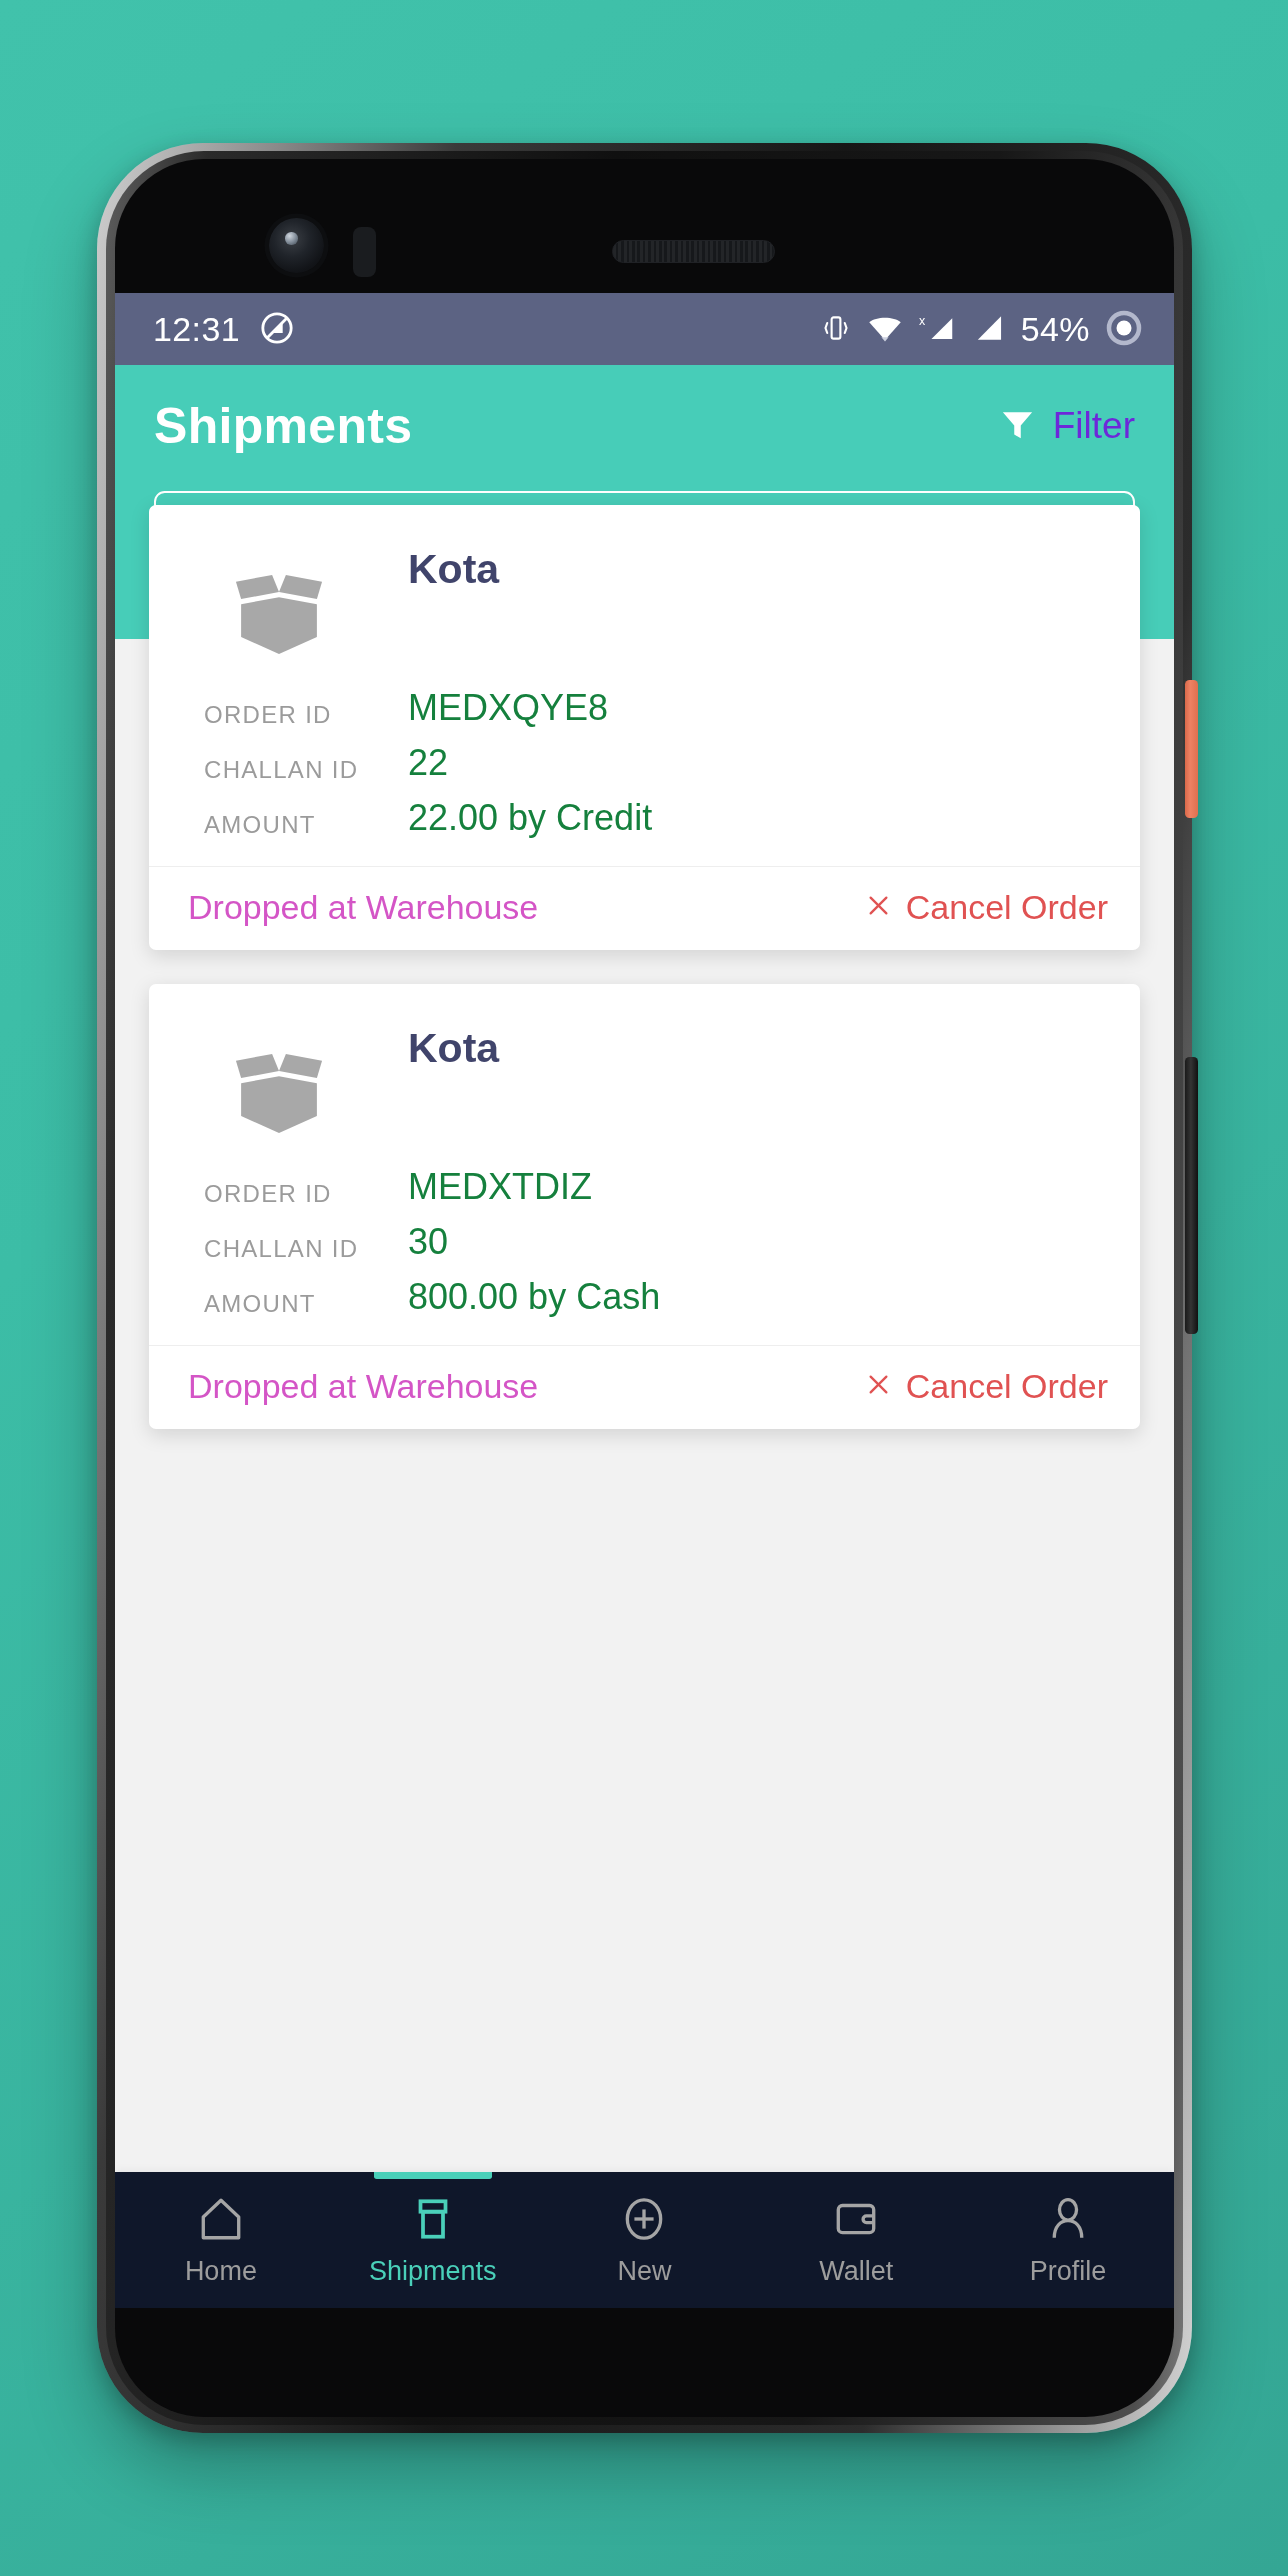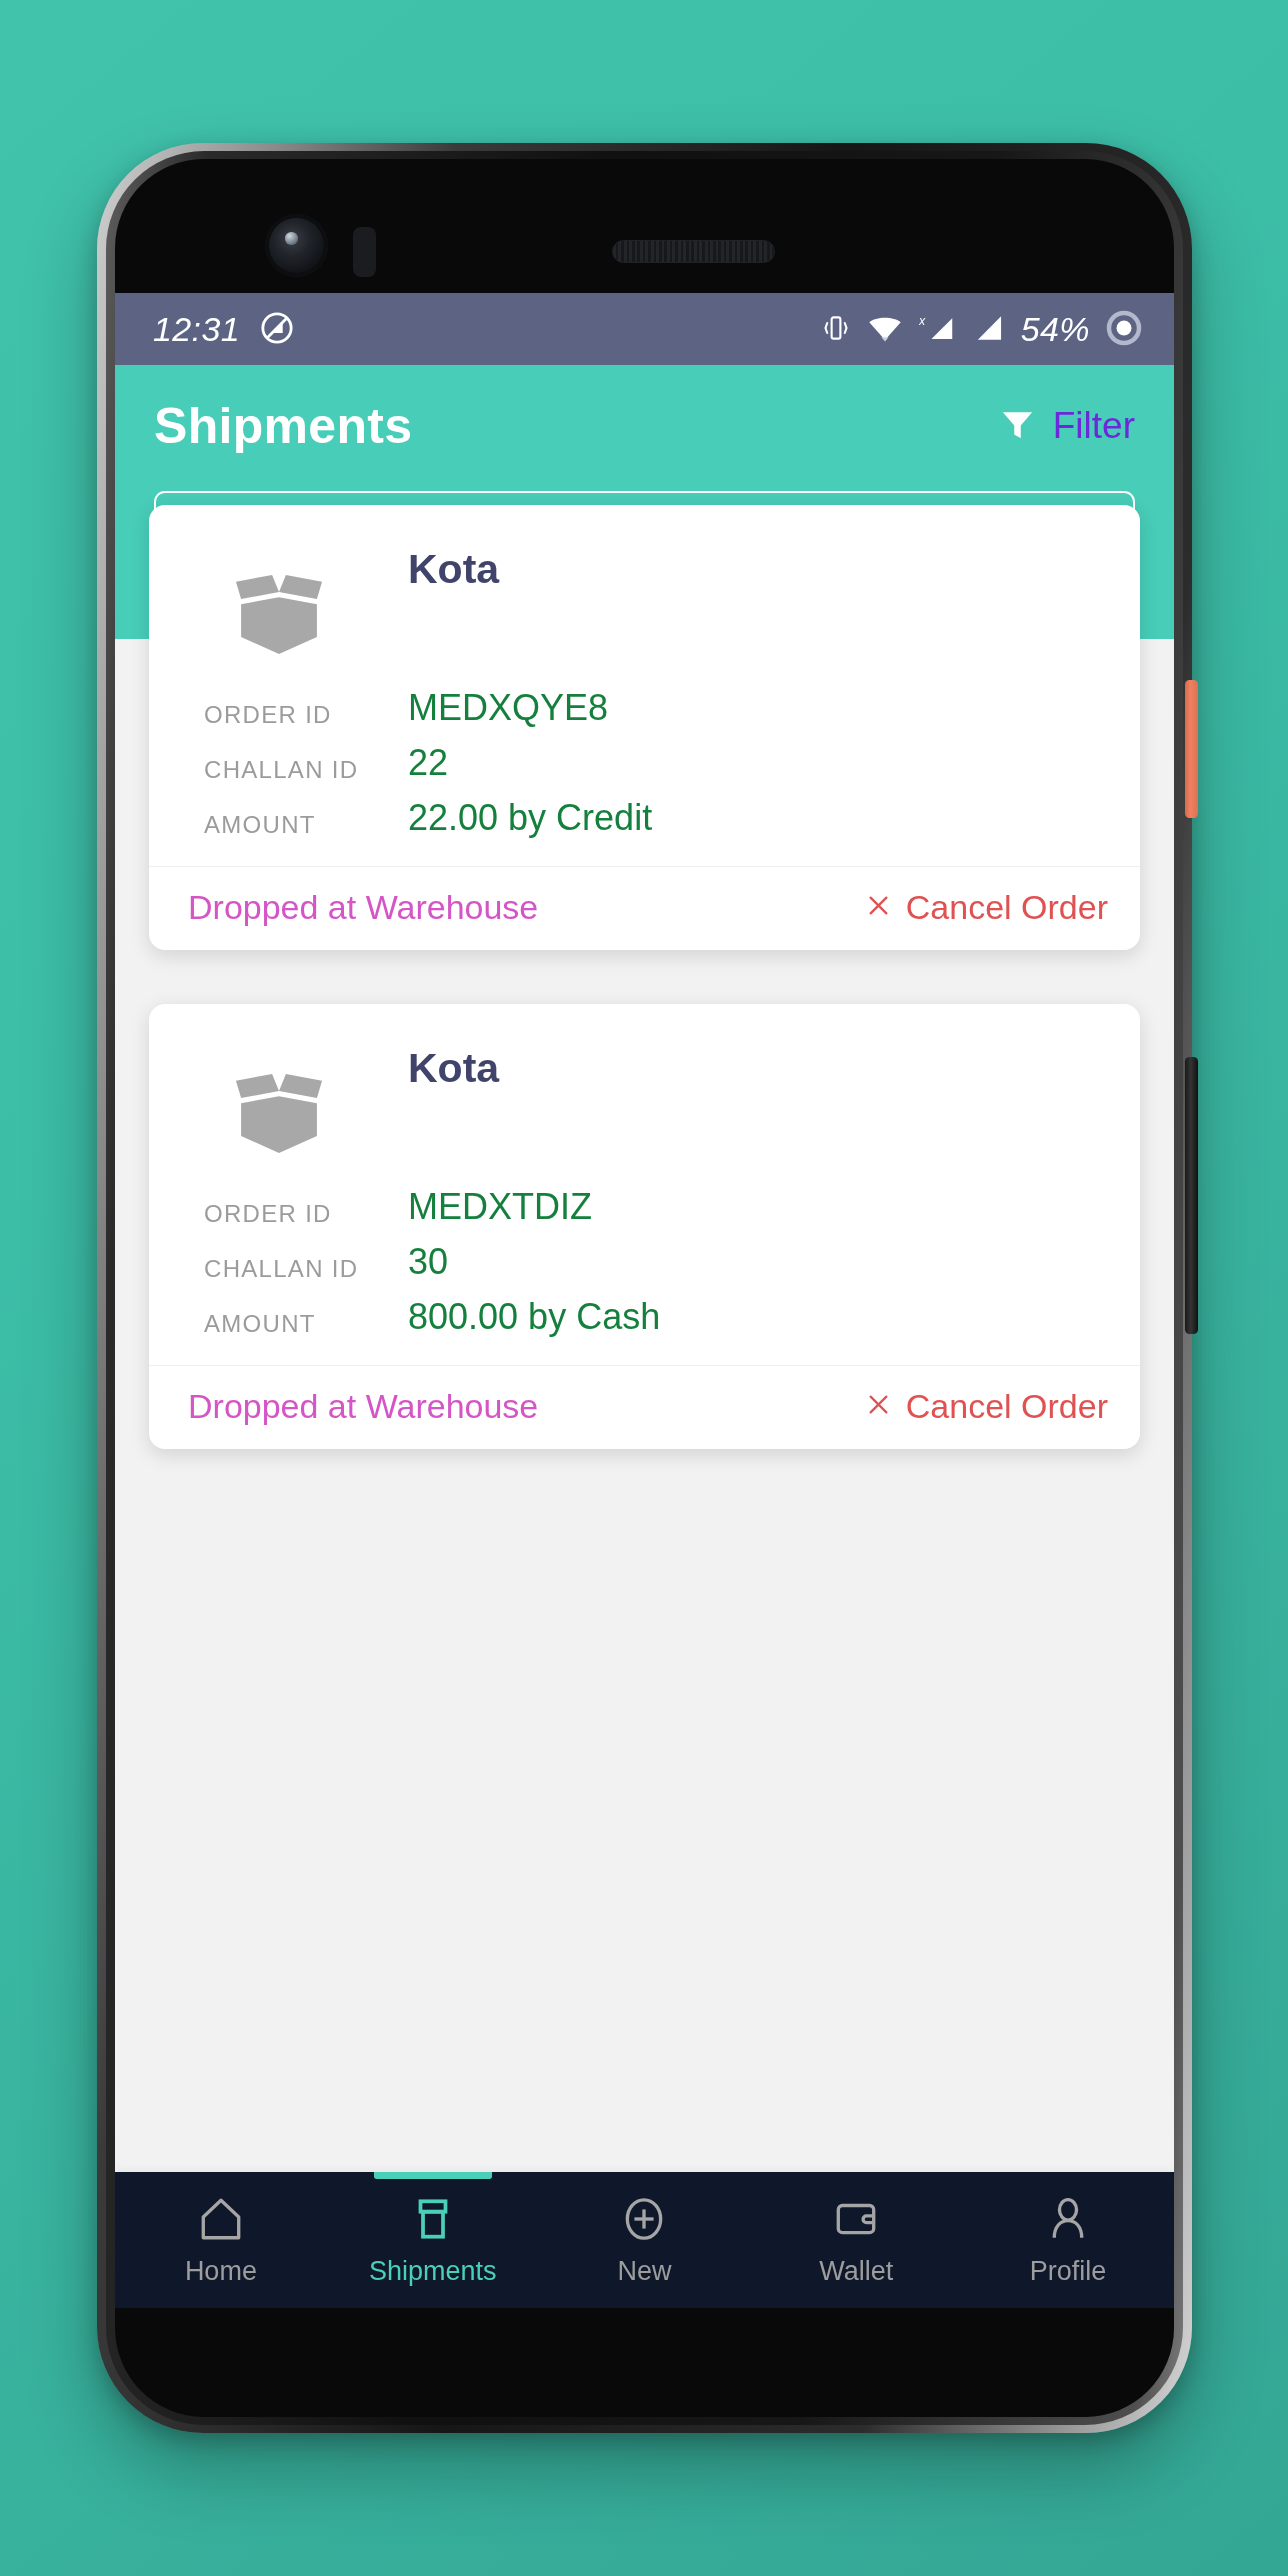--- a/index.html
+++ b/index.html
@@ -68,21 +68,21 @@
   .btn-volume{
     position:absolute; right:-6.3px; top:914px; width:13.4px; height:277px;
     border-radius:4.5px;
     background:linear-gradient(90deg,#1a1a1a 0%,#343434 45%,#111 100%);
   }
 
   
   .statusbar{
     height:72px; background:#5c6383;
     display:flex; align-items:center; justify-content:space-between;
-    padding:0 32px 0 38px; color:#fff;font-style:italic;
+    padding:0 32px 0 38px; color:#fff;
   }
   .sb-left{ display:flex; align-items:center; gap:19.7px; }
   .sb-time{ font-size:34px; letter-spacing:0.4px; }
   .sb-right{ display:flex; align-items:center; gap:16px; }
   .ic{ display:block; }
 
   
   .app-header{
     background:#47cdb8; padding:23px 39px 0 39px;
   }
@@ -105,23 +105,23 @@
   .search-placeholder{ color:#ffffff; font-size:38px; font-weight:bold; }
   .header-pad{ height:50px; background:#47cdb8; }
 
   
   .content{ position:relative; background:#f2f2f2; flex:1; }
   .cards{
     position:absolute; left:0; right:0; top:-134px;
     padding:0 34px;
   }
   .card{
-    background:#fff; border-radius:16px;
+    background:#fff; border-radius:7px;
     box-shadow:0 5.4px 19.7px rgba(0,0,0,.13);
-    margin-bottom:54px; overflow:hidden;
+    margin-bottom:34px; overflow:hidden;
   }
   .card-top{ display:flex; padding:25px 0 0 0; }
   .card-icon-col{ width:259px; display:flex; justify-content:center; padding-top:38px; }
   .card-main{ flex:1; padding-right:27px; }
   .card-title{ font-size:41px; font-weight:bold; color:#40446b; padding-top:16px; }
   .card-rows{ padding:12.5px 0 27px 0; }
   .crow{ display:flex; align-items:flex-end; min-height:55px; }
   .crow-label{
     width:259px; padding-left:55px;
     font-size:24px; color:#9b9b9b; letter-spacing:1.3px;

